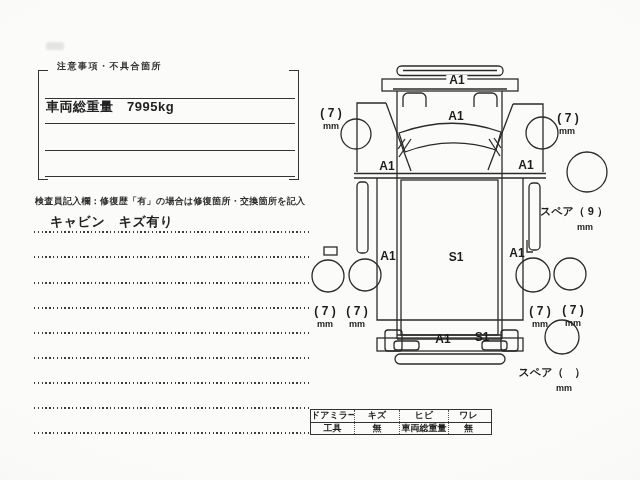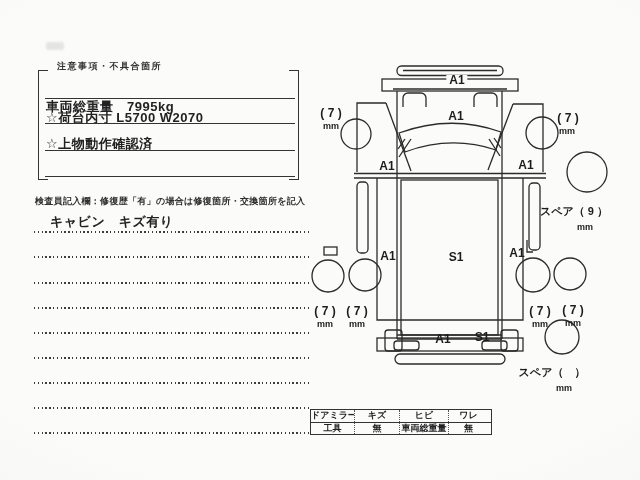--- a/index.html
+++ b/index.html
@@ -39,23 +39,21 @@
 
 <div class="page">
 
   <div class="abs smudge"></div>
 
   <div class="abs notes-header">注意事項・不具合箇所</div>
   <div class="abs bracket bracket-left"></div>
   <div class="abs bracket bracket-right"></div>
   <div class="abs note-text" style="top:88px">車両総重量　7995kg</div>
   <div class="abs rule" style="top:88px"></div>
-  <div class="abs note-text" style="top:99px">☆荷台内寸 L5700 W2070</div>
   <div class="abs rule" style="top:113px"></div>
-  <div class="abs note-text" style="top:125px">☆上物動作確認済</div>
   <div class="abs rule" style="top:140px"></div>
   <div class="abs rule" style="top:166px"></div>
 
   <div class="abs entry-text" style="top:203px">キャビン　キズ有り</div>
   <div class="abs insp-header">検査員記入欄：修復歴「有」の場合は修復箇所・交換箇所を記入</div>
   <div class="abs dotline" style="top:221px"></div>
   <div class="abs dotline" style="top:246px"></div>
   <div class="abs dotline" style="top:272px"></div>
   <div class="abs dotline" style="top:297px"></div>
   <div class="abs dotline" style="top:322px"></div>

